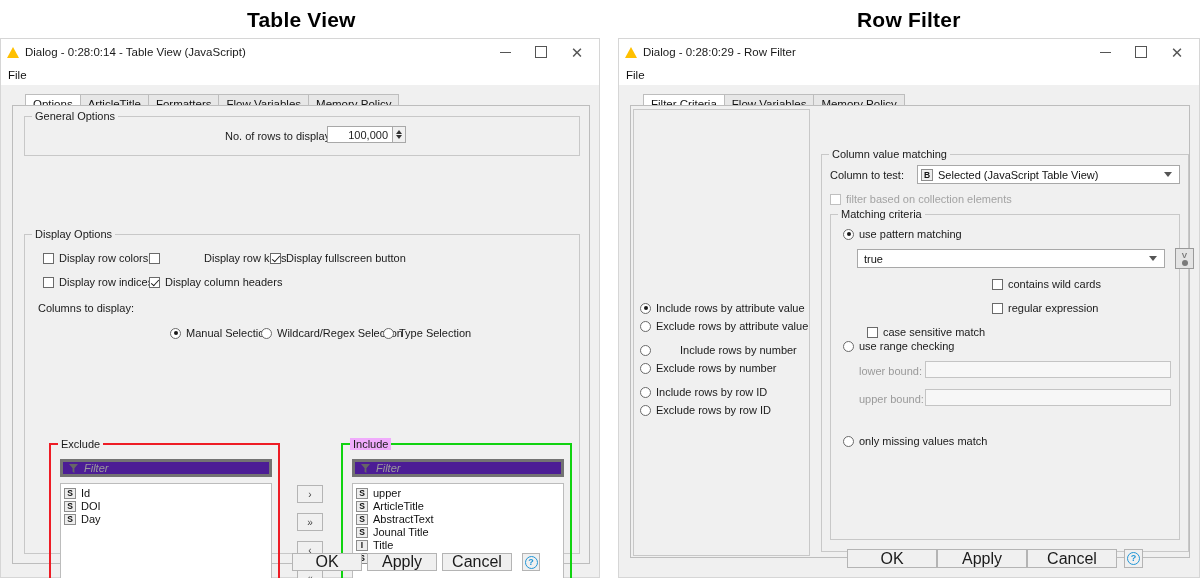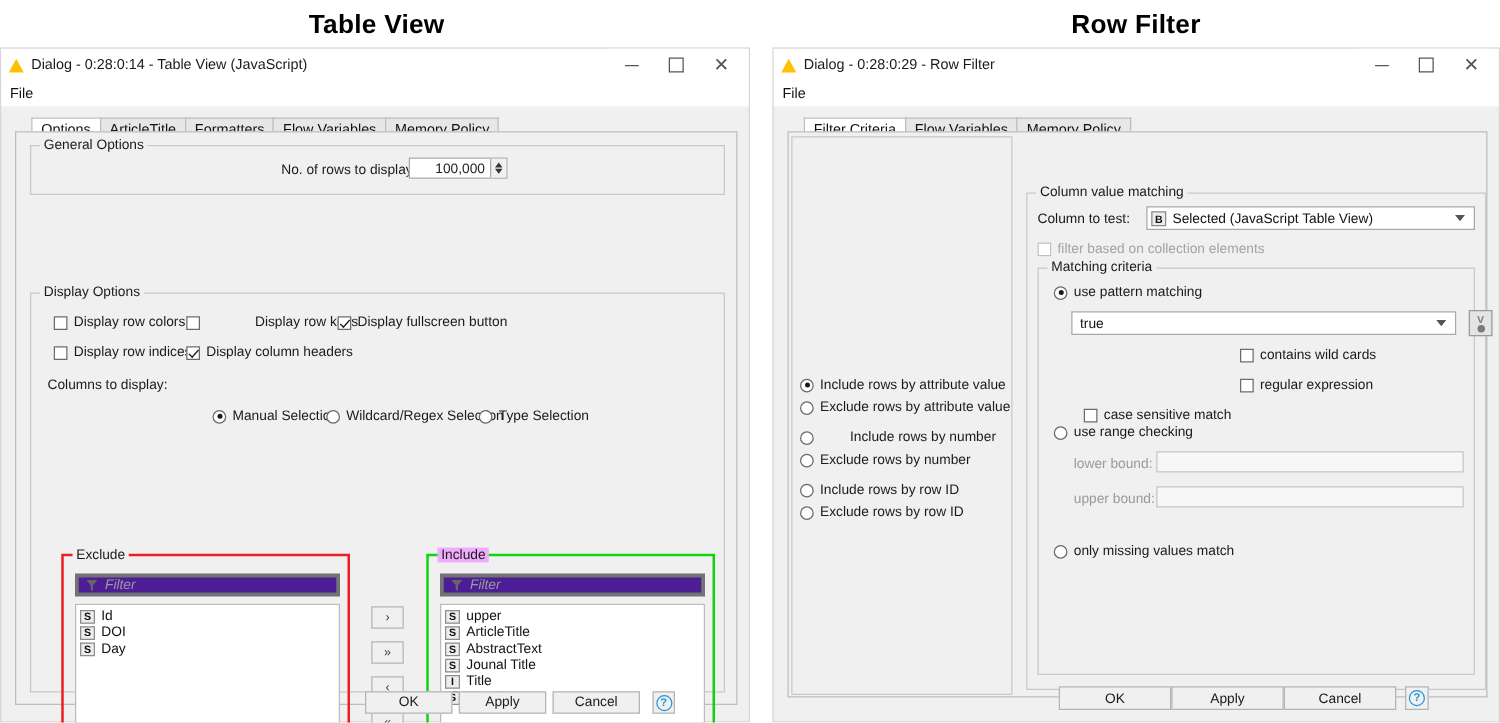--- a/index.html
+++ b/index.html
@@ -307,21 +307,21 @@
   }
   .fvbtn .dot {
     width: 6px; height: 6px; border-radius: 50%;
     background: #7a7a7a; margin-top: 1px;
   }
 
   .btn {
     position: absolute;
     background: #f0f0f0;
     border: 1px solid #b4b4b4;
-    font-size: 11px;
+    font-size: 16px;
     color: #1a1a1a;
     display: flex; align-items: center; justify-content: center;
   }
   .helpbtn {
     position: absolute;
     width: 18px; height: 18px;
     background: #f0f0f0;
     border: 1px solid #b4b4b4;
     display: flex; align-items: center; justify-content: center;
   }

